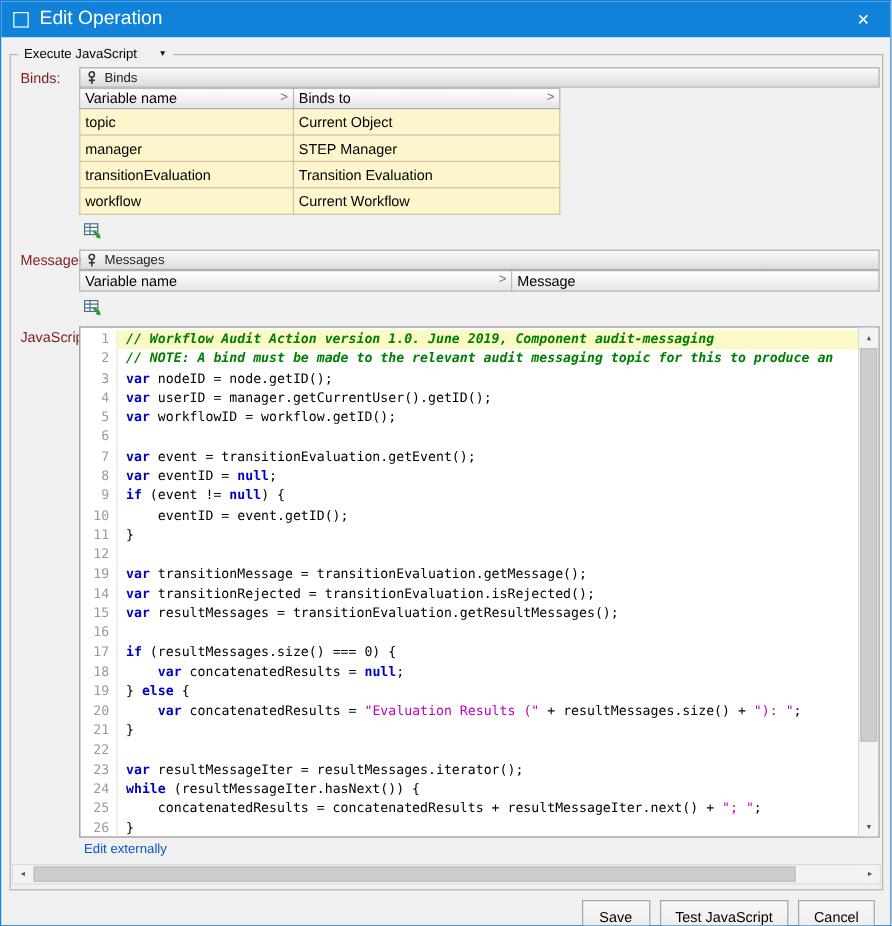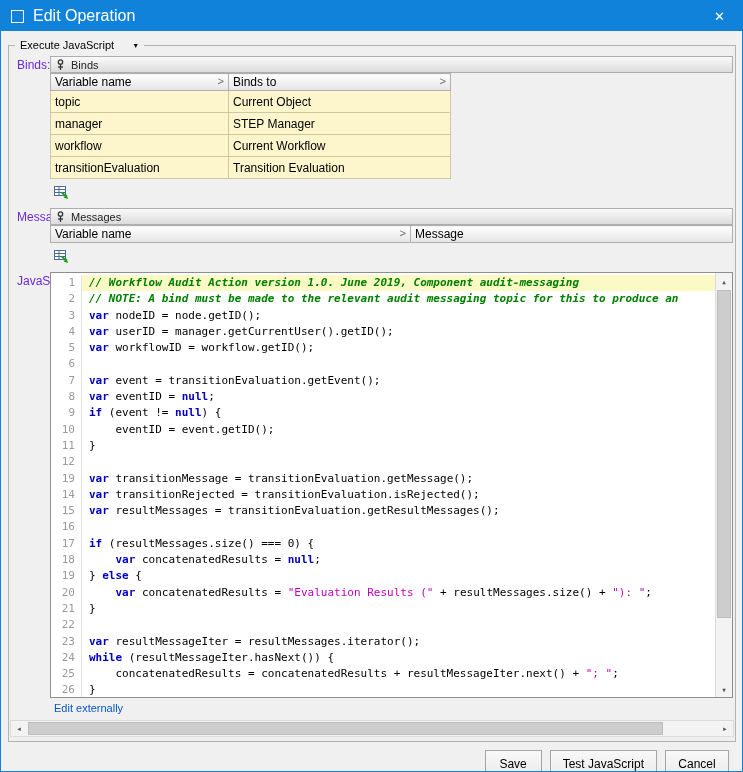--- a/index.html
+++ b/index.html
@@ -32,21 +32,21 @@
   fieldset.outer {
     margin: 8px 6px 0 7px;
     border: 1px solid #b3b3b3;
     padding: 5px 1px 4px 1px;
   }
   legend { margin-left: 5px; padding: 0 5px; font-size: 11px; }
   .op-select { display: inline-flex; align-items: center; gap: 18px; cursor: pointer; }
   .caret { font-size: 7px; color: #111; }
 
   .frow { display: flex; margin-bottom: 6px; }
-  .side-label { width: 40px; flex: none; padding: 2px 0 0 7px; font-size: 12px; color: #6d28d9; }
+  .side-label { width: 56px; flex: none; padding: 2px 0 0 7px; font-size: 12px; color: #7f1d1d; }
   .panel { flex: 1; min-width: 0; margin-right: 1px; }
 
   .section-bar {
     height: 17px;
     background: linear-gradient(#fafafa, #dcdcdc);
     border: 1px solid #adadad;
     display: flex; align-items: center; gap: 5px;
     padding: 0 4px; font-size: 11px; color: #222;
   }
 
@@ -177,26 +177,26 @@
           <tbody>
               <tr>
                 <td>topic</td>
                 <td>Current Object</td>
               </tr>
               <tr>
                 <td>manager</td>
                 <td>STEP Manager</td>
               </tr>
               <tr>
+                <td>transitionEvaluation</td>
+                <td>Transition Evaluation</td>
+              </tr>
+              <tr>
                 <td>workflow</td>
                 <td>Current Workflow</td>
-              </tr>
-              <tr>
-                <td>transitionEvaluation</td>
-                <td>Transition Evaluation</td>
               </tr>
             </tbody>
         </table>
         <button class="icon-btn">
           <svg width="16" height="16" viewBox="0 0 16 16">
             <rect x="1.5" y="2.5" width="11" height="9" fill="#fff" stroke="#4a6d8c"></rect>
             <line x1="1.5" y1="5.5" x2="12.5" y2="5.5" stroke="#4a6d8c"></line>
             <line x1="1.5" y1="8.5" x2="12.5" y2="8.5" stroke="#4a6d8c"></line>
             <line x1="6" y1="2.5" x2="6" y2="11.5" stroke="#4a6d8c"></line>
             <line x1="9" y1="8.5" x2="13.5" y2="13" stroke="#1e9e1e" stroke-width="2"></line>

